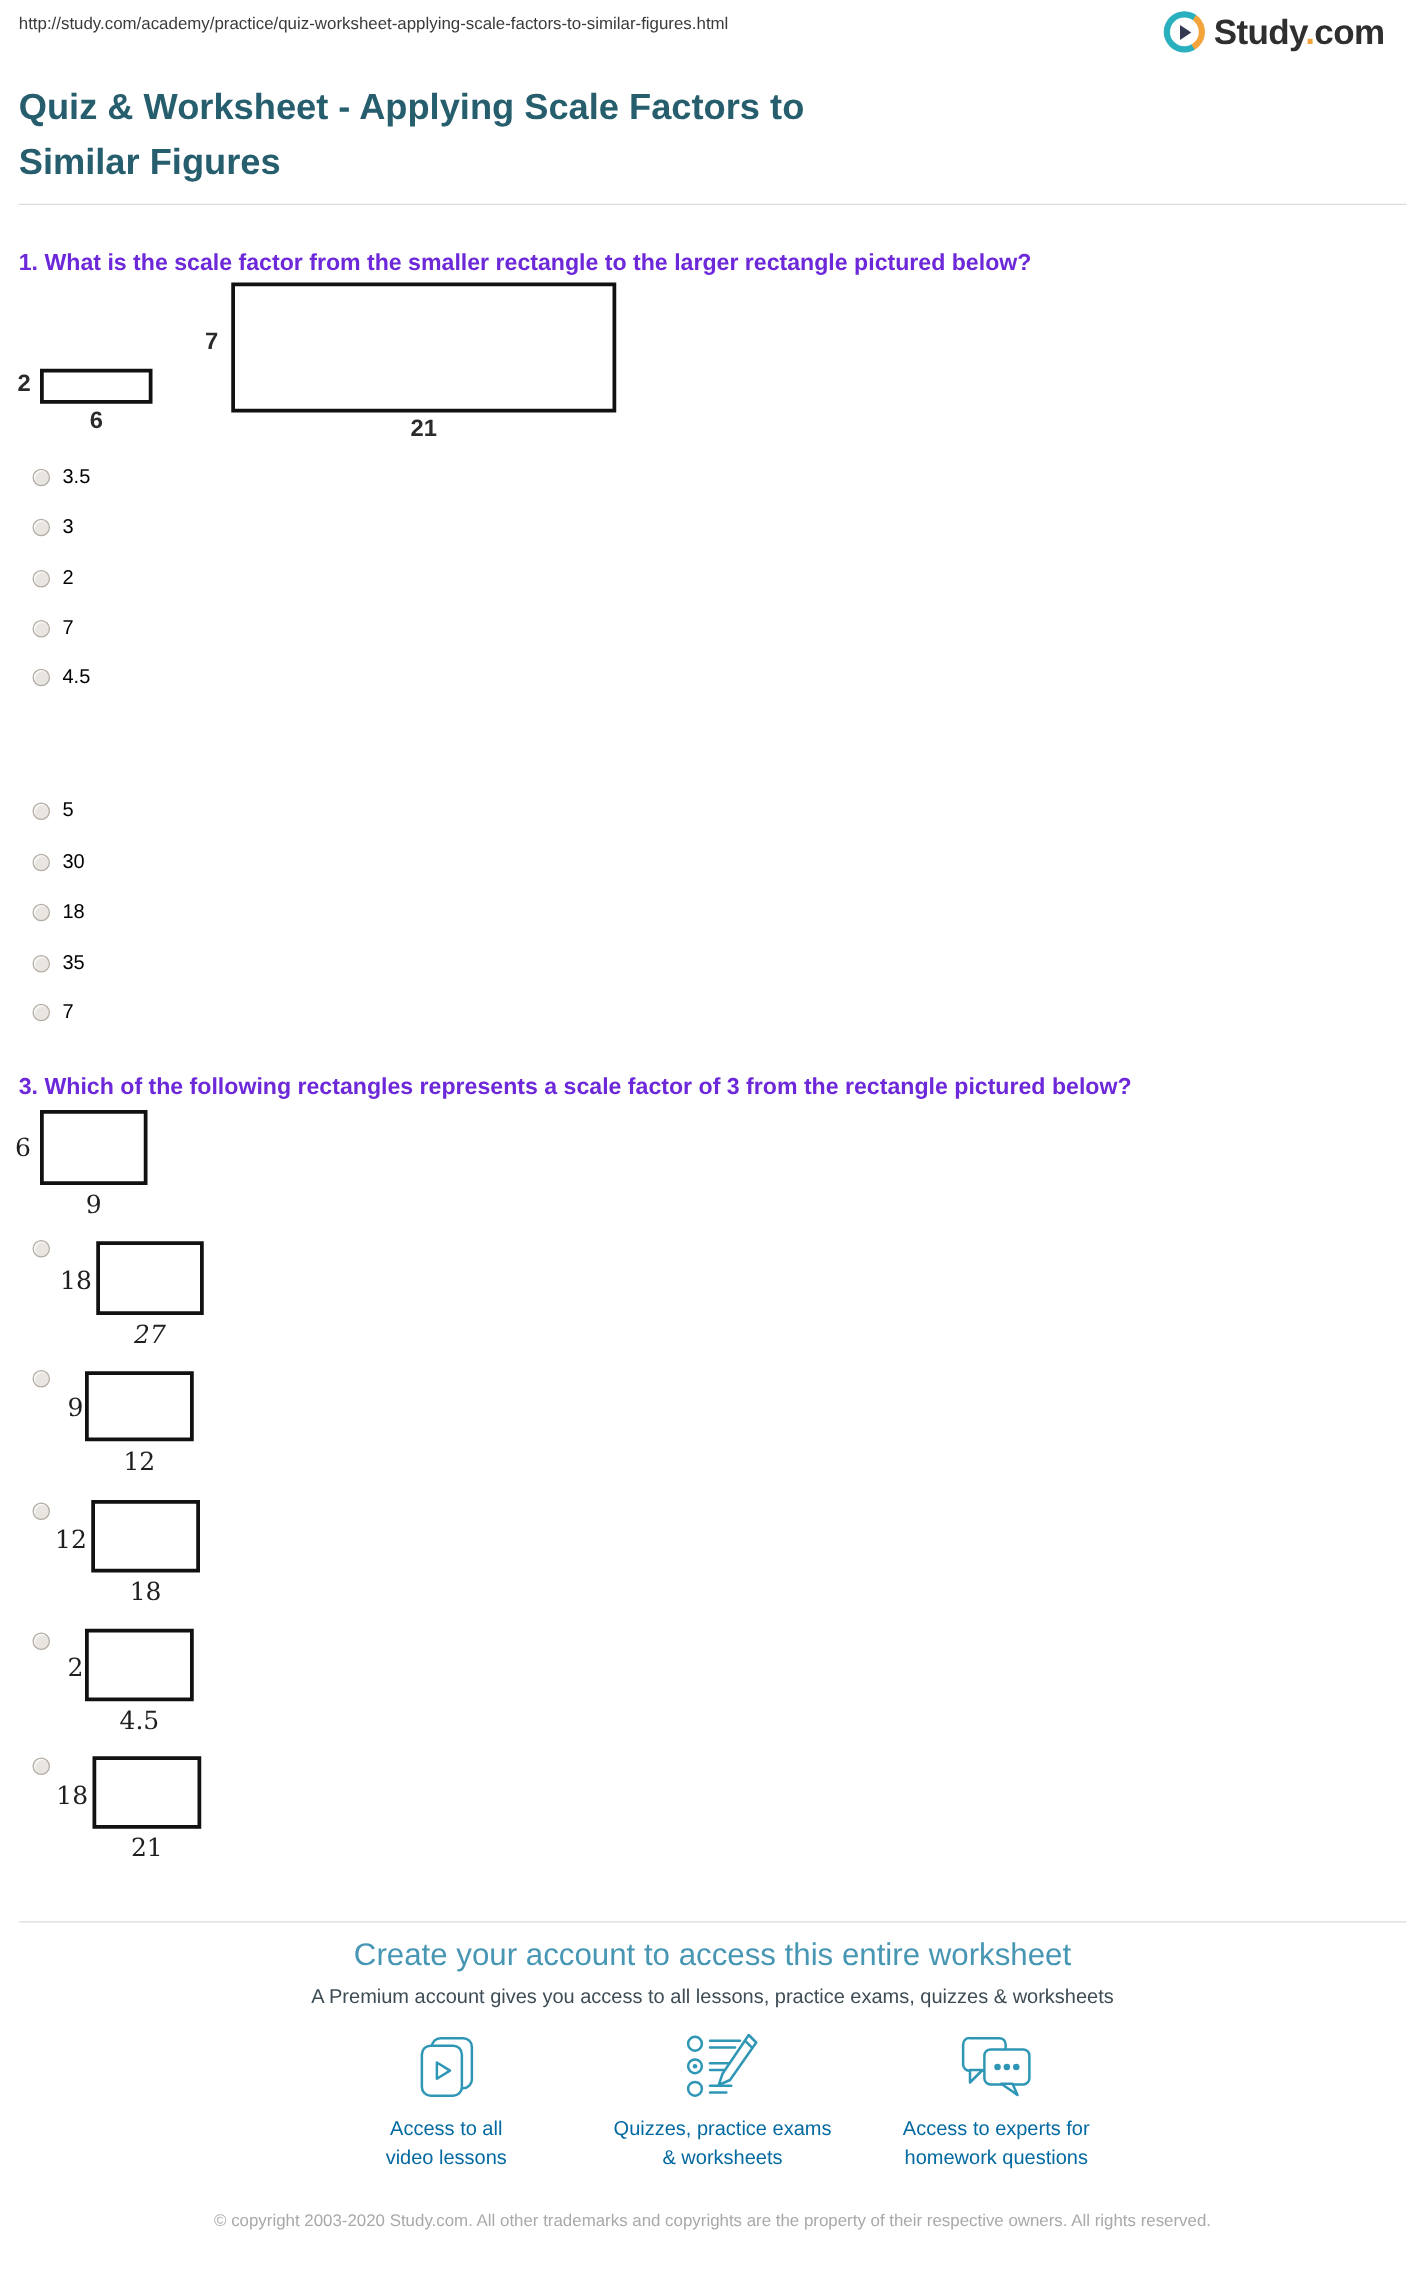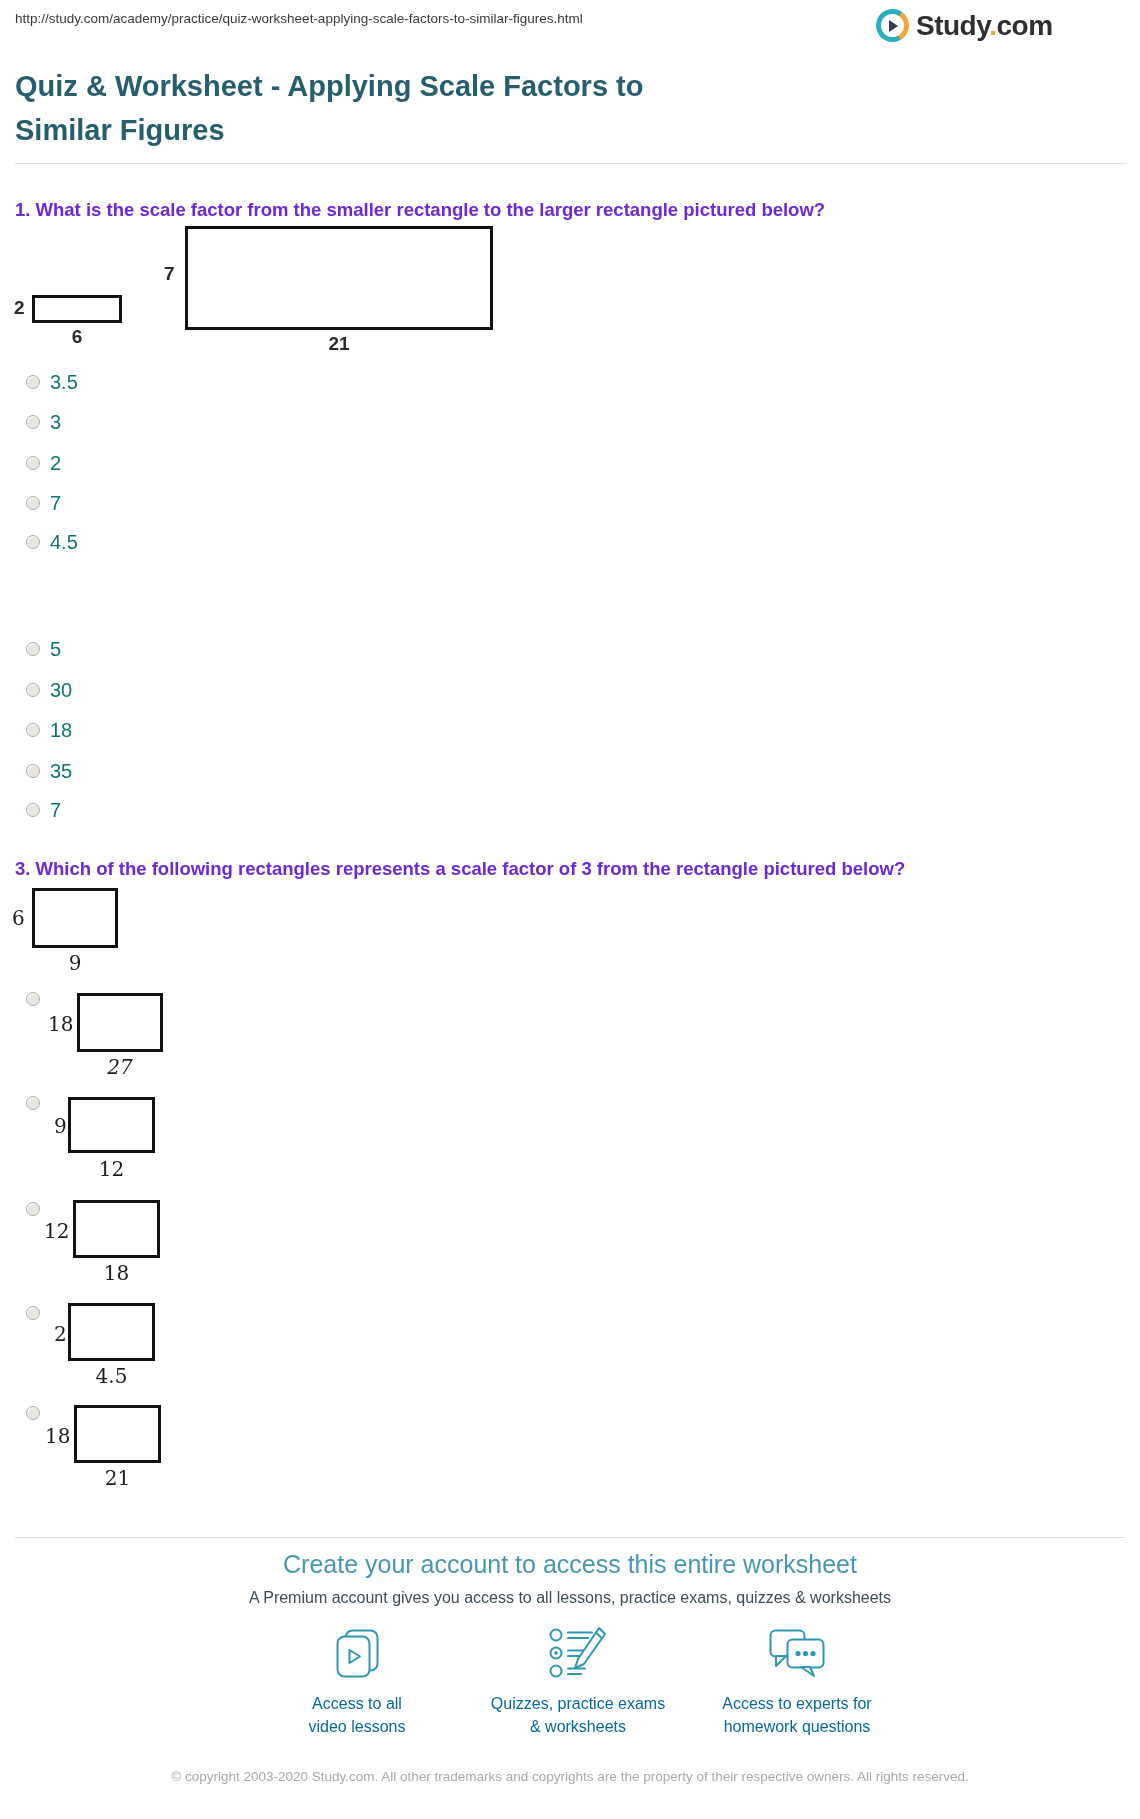--- a/index.html
+++ b/index.html
@@ -1,21 +1,21 @@
 <!DOCTYPE html>
 <html><head>
 <meta charset="utf-8">
 <style>
   html,body{margin:0;padding:0;background:#fff;}
   .page{position:relative;width:1140px;height:1819px;background:#ffffff;overflow:hidden;
         font-family:"Liberation Sans",sans-serif;}
 
   
   .url{position:absolute;left:15px;top:11px;font-size:13.5px;color:#3b3b3b;}
-  .logo{position:absolute;left:876px;top:9px;display:flex;align-items:center;gap:7px;cursor:pointer;justify-content:space-between;}
+  .logo{position:absolute;left:931px;top:9px;display:flex;align-items:center;gap:7px;cursor:pointer;justify-content:space-between;}
   .logo-mark{position:relative;width:33px;height:33px;border-radius:50%;
              background:conic-gradient(#29afbe 0deg 35deg,#f4a43c 35deg 150deg,#29afbe 150deg 360deg);}
   .logo-mark::before{content:"";position:absolute;inset:5px;background:#fff;border-radius:50%;}
   .play-tri{position:absolute;left:13px;top:10.5px;width:0;height:0;
             border-top:6px solid transparent;border-bottom:6px solid transparent;border-left:9px solid #333a52;}
   .logo-text{font-size:28px;font-weight:700;color:#2f2f2f;letter-spacing:-.5px;}
   .logo-text .dot{color:#f2a33c;}
 
   
   .title{position:absolute;left:15px;top:64px;width:730px;margin:0;
@@ -28,21 +28,21 @@
   .qtext{position:absolute;left:15px;font-size:18.5px;font-weight:700;color:#6d28d9;}
   .rect{position:absolute;border:3px solid #111111;background:#fff;box-sizing:border-box;}
   .flabel{position:absolute;font-size:19px;font-weight:700;color:#2b2b2b;}
   .slabel{position:absolute;font-family:"DejaVu Serif",serif;font-size:20px;color:#1f1f1f;}
   .centered{text-align:center;}
 
   .opt{position:absolute;left:26px;display:flex;align-items:center;gap:10px;height:22px;cursor:pointer;}
   .radio{width:12px;height:12px;border-radius:50%;border:1px solid #b3aca3;background:#e9e6e2;
          box-shadow:inset 1px 1px 1px rgba(255,255,255,.9);flex:0 0 auto;}
   .radio.abs{position:absolute;left:26px;}
-  .optlabel{font-size:20px;color:#0f766e;}
+  .optlabel{font-size:16px;color:#000000;}
 
   
   .cta-title{position:absolute;left:0;top:1550px;width:1140px;text-align:center;
              font-size:25px;font-weight:400;color:#4796b3;}
   .cta-sub{position:absolute;left:0;top:1589px;width:1140px;text-align:center;
            font-size:16px;color:#3e4c55;}
   .feature{position:absolute;width:260px;text-align:center;top:1626px;}
   .f1{left:227px;} .f2{left:448px;} .f3{left:667px;}
   .ficon{height:58px;display:flex;align-items:flex-start;justify-content:center;}
   .flabel2{margin-top:8px;font-size:16px;line-height:23px;color:#0369a1;}

